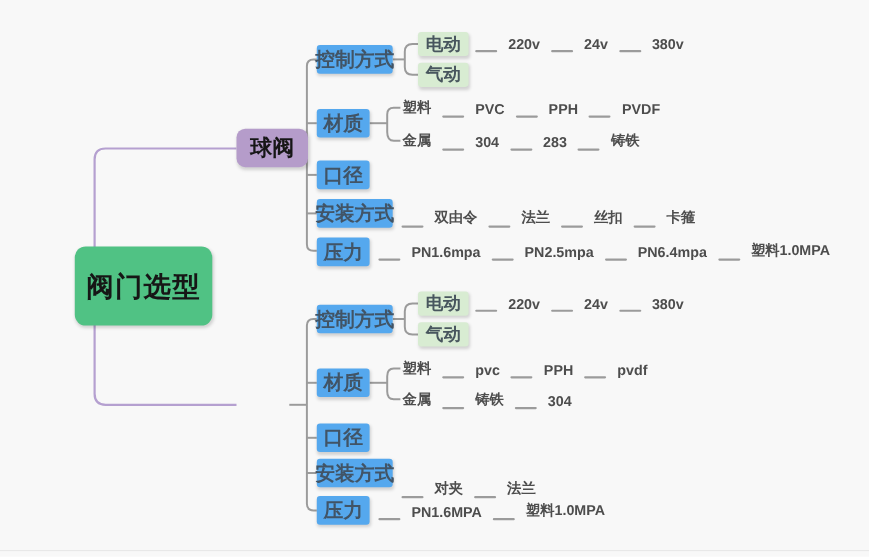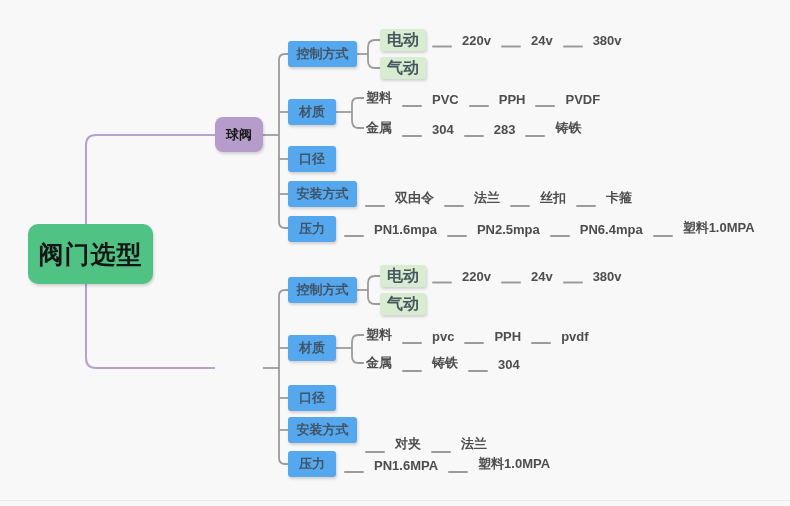--- a/index.html
+++ b/index.html
@@ -7,30 +7,30 @@
   .canvas{
     position:relative;width:790px;height:506px;background:#f8f8f8;overflow:hidden;
   }
   .canvas svg{position:absolute;left:0;top:0;}
   .node{
     position:absolute;display:flex;align-items:center;justify-content:center;
     font-weight:bold;box-sizing:border-box;white-space:nowrap;
     box-shadow:1px 2px 3px rgba(0,0,0,0.16);
   }
   .root{
-    width:125px;height:60px;background:#50c284;border-radius:10px;
-    font-size:25px;color:#161616;letter-spacing:1px;
+    width:125px;height:72px;background:#50c284;border-radius:10px;
+    font-size:25px;color:#161616;letter-spacing:1px;margin-left:40px;
   }
   .branch{
-    width:48px;height:35px;background:#b59cca;border-radius:8px;
-    font-size:13px;color:#161616;
+    width:65px;height:35px;background:#b59cca;border-radius:8px;
+    font-size:20px;color:#161616;
   }
   .cat{
     height:26px;background:#55a8ee;border-radius:3px;
-    font-size:13px;color:#415466;
+    font-size:18px;color:#415466;
   }
   .leafbox{
     width:46px;height:22px;background:#d8ecd2;border-radius:3px;
     font-size:16px;color:#48565e;
   }
   .chain{
     position:absolute;display:flex;align-items:flex-end;transform:translateY(-50%);
     white-space:nowrap;
   }
   .leaf{

